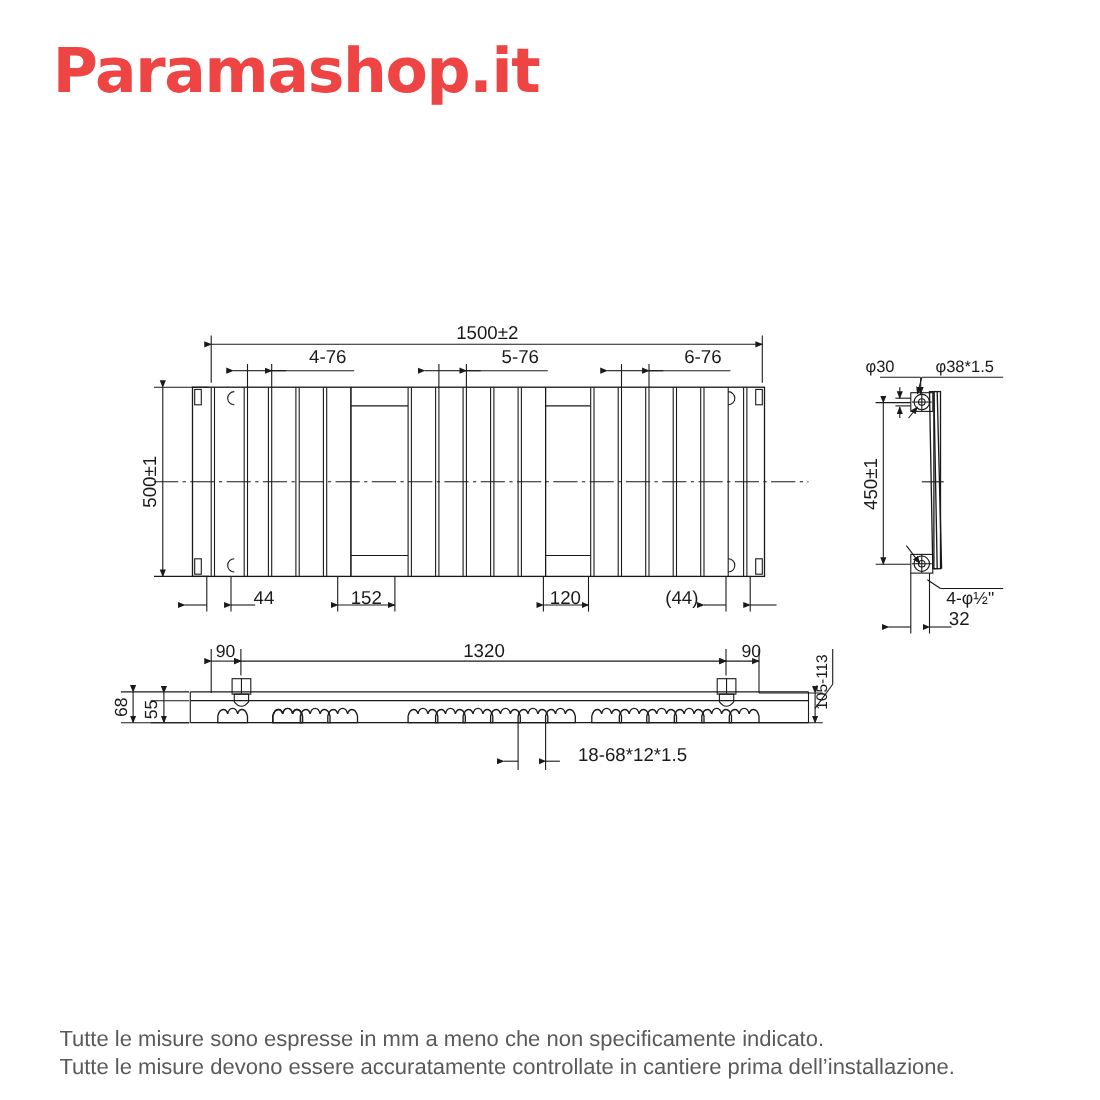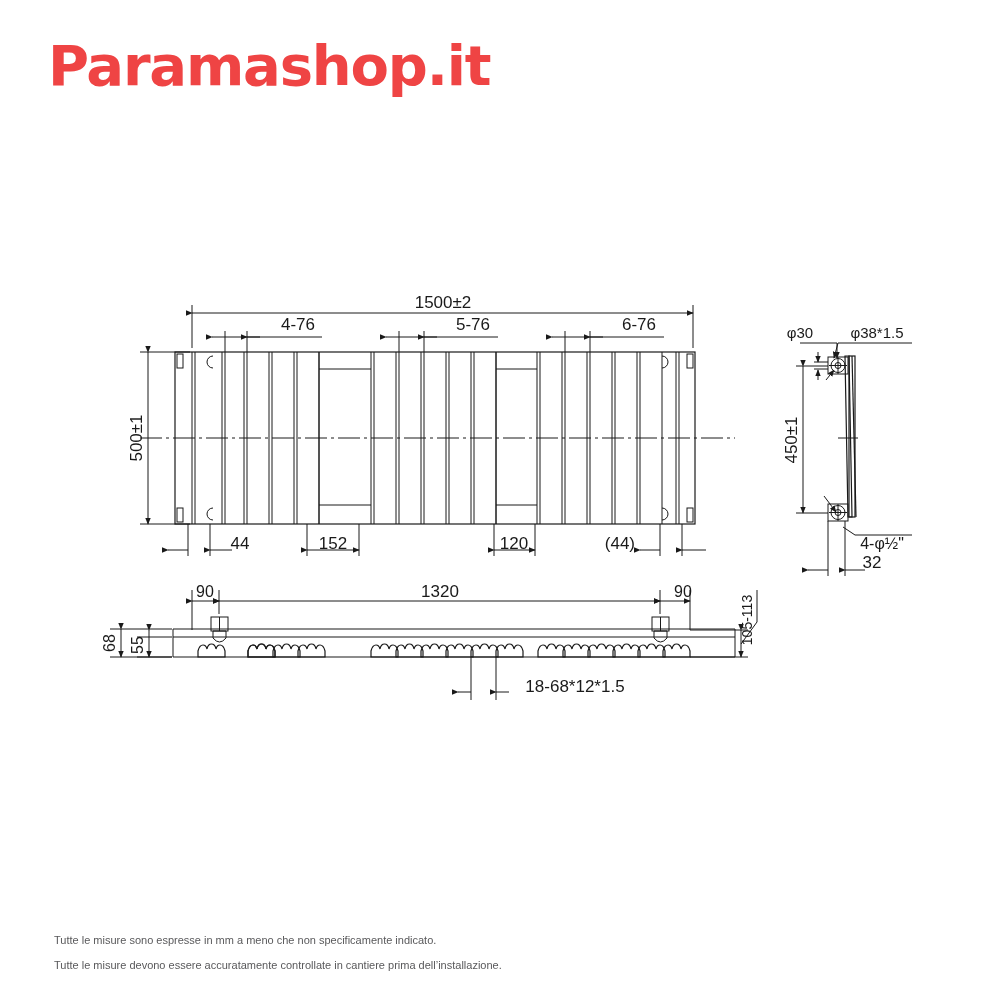--- a/index.html
+++ b/index.html
@@ -27,21 +27,21 @@
     user-select: none;
   }
   #drawing-svg {
     position: absolute;
     left: 0;
     top: 0;
   }
   .footer-note {
     position: absolute;
     left: 54px;
-    font-size: 11px;
+    font-size: 20px;
     color: #59595b;
     font-family: "Liberation Sans", sans-serif;
     white-space: nowrap;
   }
   #footer-line-1 { top: 934px; }
   #footer-line-2 { top: 959px; }
 </style>
 </head>
 <body>
 

